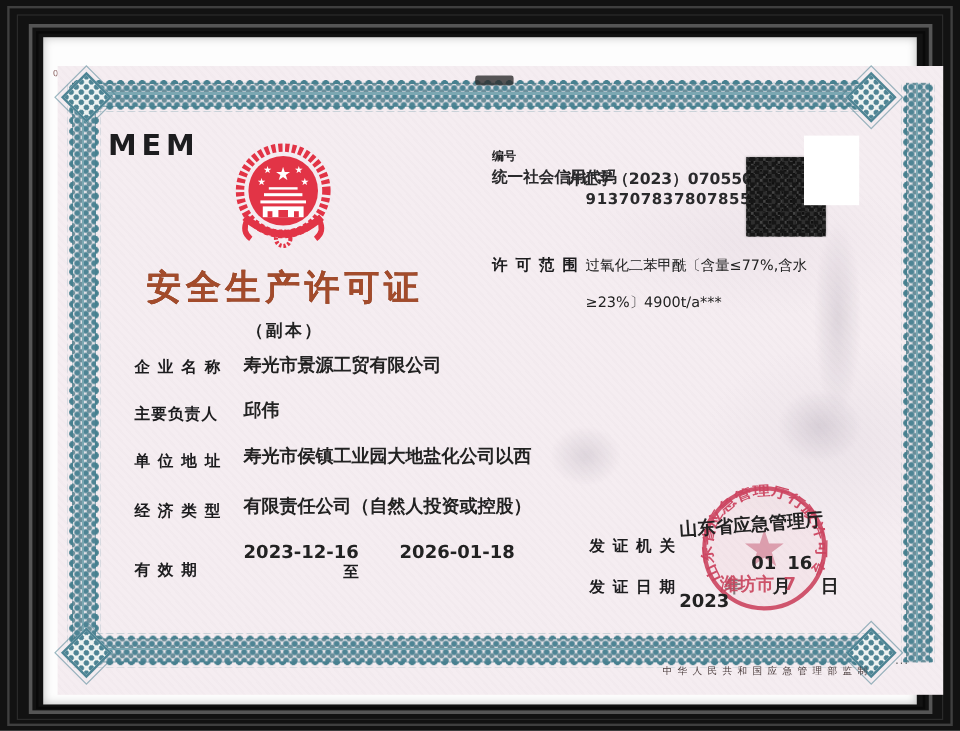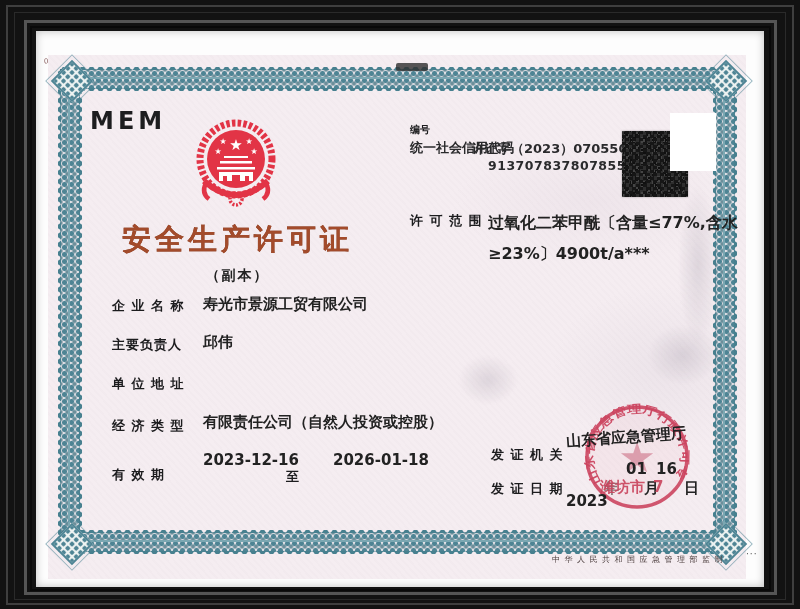--- a/index.html
+++ b/index.html
@@ -17,20 +17,21 @@
   .fl4{left:30px;top:26px;right:29px;bottom:18px;border:2px solid #090909;}
   .mat{left:36px;top:31px;width:728px;height:556px;background:#fdfdfd;box-shadow:inset 0 0 8px rgba(0,0,0,.25);}
   
   .paper{
     left:48px;top:55px;width:698px;height:524px;
     background:
       radial-gradient(ellipse 200px 90px at 78% 28%, rgba(180,160,180,.10), transparent 70%),
       radial-gradient(ellipse 160px 120px at 88% 60%, rgba(160,150,170,.10), transparent 70%),
       repeating-linear-gradient(48deg, rgba(90,70,90,.015) 0 2px, transparent 2px 5px),
       #f5edf1;
+    padding-left: 40px;
   }
   .artifact{background:radial-gradient(closest-side, rgba(120,110,130,.18), transparent);filter:blur(1px);}
   
   .lace{position:absolute;background-repeat:repeat;}
   .lace-h{
     left:12px;width:674px;height:20px;
     background-image:
       linear-gradient(to bottom, transparent 8px, #7ba7b2 8px, #7ba7b2 10px, transparent 10px),
       radial-gradient(circle at 3.5px 3.5px, #4e8494 2px, rgba(78,132,148,.35) 2.8px, transparent 3.3px),
       radial-gradient(circle at 3.5px 3.5px, rgba(62,112,126,.75) 1.8px, transparent 2.6px);
@@ -65,21 +66,21 @@
   .logo{font-size:24px;font-weight:bold;letter-spacing:4px;color:#1d1d1f;}
   .serial{font-size:7px;color:#8a5f5f;transform:rotate(-2deg);letter-spacing:.5px;}
   .title{width:255px;text-align:center;font-size:29px;font-weight:bold;color:#a34b2b;letter-spacing:4px;text-shadow:0 0 .4px #7c3a20;}
   .subtitle{width:255px;text-align:center;font-size:14px;font-weight:bold;color:#222;letter-spacing:2px;}
   .lbl{font-size:13px;font-weight:bold;color:#1c1c1e;letter-spacing:1px;white-space:nowrap;}
   .val{font-size:15px;font-weight:bold;color:#222;white-space:nowrap;}
   .small-lbl{font-size:10px;font-weight:bold;color:#1c1c1e;}
   .numline{font-size:13px;font-weight:bold;color:#2a2a2c;white-space:nowrap;}
   .numline .ovl{position:absolute;left:62px;top:1px;}
   .uscc{font-size:12.5px;font-weight:bold;letter-spacing:.5px;color:#2a2a2c;}
-  .scope-val{font-size:16px;font-weight:bold;color:#222;white-space:nowrap;}
+  .scope-val{font-size:12px;font-weight:normal;color:#222;white-space:nowrap;}
   .footer-line{font-size:8px;color:#4a3c3c;letter-spacing:4.5px;white-space:nowrap;}
   .pagemark{font-size:9px;color:#555;letter-spacing:1px;}
   .red{color:#c9435c;}
   .z2{z-index:2;} .z3{z-index:3;} .z5{z-index:5;}
   
   .qr{
     width:66px;height:66px;z-index:2;
     background:
       repeating-conic-gradient(#161616 0% 25%, transparent 0% 50%) 0px 0px/7px 7px,
       repeating-conic-gradient(#2e2e2e 0% 25%, transparent 0% 50%) 2px 1px/11px 11px,
@@ -158,20 +159,21 @@
   <div class="abs scope-val z2" style="left:440px;top:158px;">过氧化二苯甲酰〔含量≤77%,含水</div>
   <div class="abs scope-val z2" style="left:440px;top:189px;">≥23%〕4900t/a***</div>
 
   <div class="abs lbl z2" style="left:64px;top:242px;">企 业 名 称</div>
   <div class="abs val z2" style="left:155px;top:240px;">寿光市景源工贸有限公司</div>
 
   <div class="abs lbl z2" style="left:64px;top:281px;">主要负责人</div>
   <div class="abs val z2" style="left:155px;top:278px;">邱伟</div>
 
   <div class="abs lbl z2" style="left:64px;top:320px;">单 位 地 址</div>
+  <div class="abs val z2" style="left:155px;top:316px;">寿光市侯镇工业园大地盐化公司以西</div>
 
   <div class="abs lbl z2" style="left:64px;top:362px;">经 济 类 型</div>
   <div class="abs val z2" style="left:155px;top:358px;">有限责任公司（自然人投资或控股）</div>
 
   <div class="abs val z2" style="left:155px;top:396px;">2023-12-16</div>
   <div class="abs lbl z2" style="left:64px;top:411px;">有 效 期</div>
   <div class="abs lbl z2" style="left:238px;top:413px;">至</div>
   <div class="abs val z2" style="left:285px;top:396px;">2026-01-18</div>
 
   <svg class="abs stamp-box" style="left:533px;top:346px;" width="112" height="112" viewBox="0 0 112 112">

